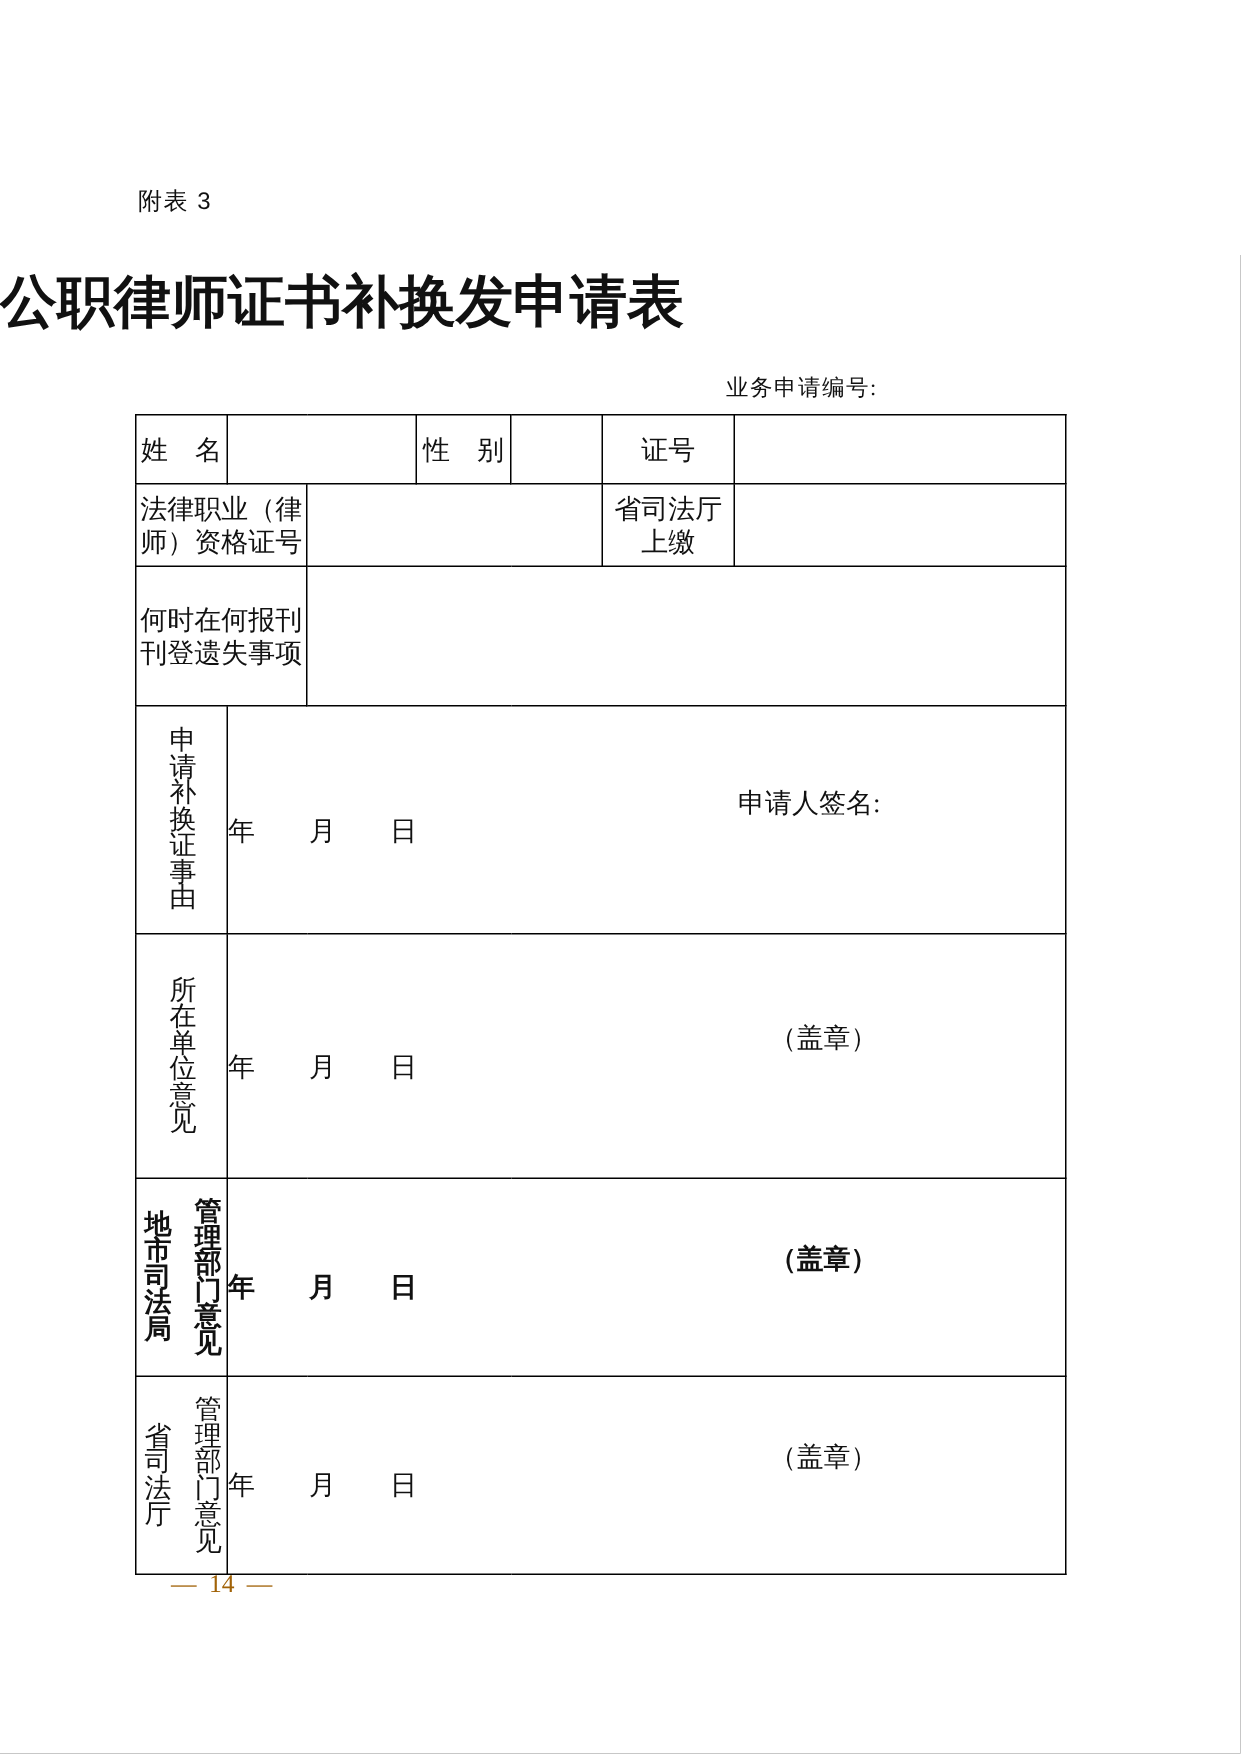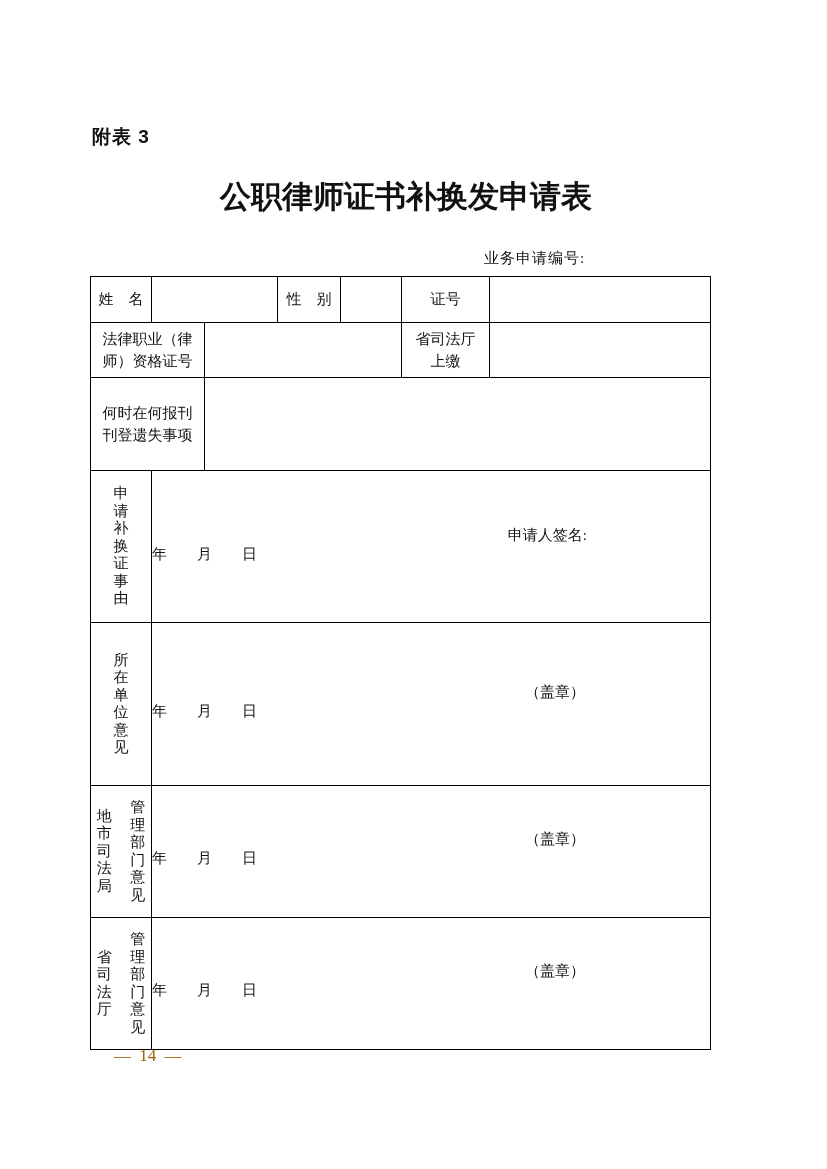--- a/index.html
+++ b/index.html
@@ -8,46 +8,46 @@
     width:827px; height:1169px;
     margin:0 auto;
     background:#ffffff;
     color:#111;
     font-family:"Liberation Serif","DejaVu Serif",serif;
     overflow:hidden;
   }
   .appendix {
     position:absolute; left:92px; top:124px;
     font-family:"Liberation Sans","DejaVu Sans",sans-serif;
-    font-weight:700; font-size:19px; letter-spacing:1px;text-align:center;
+    font-weight:400; font-size:16px; letter-spacing:1px;text-align:center;
   }
   .doc-title {
     position:absolute; left:0; top:176px; width:812px;
-    text-align:center;
-    font-weight:700; font-size:31px; letter-spacing:0px;
+    text-align:left;
+    font-weight:700; font-size:38px; letter-spacing:0px;
     font-family:"Liberation Serif","DejaVu Serif",serif;
   }
   .appno {
     position:absolute; left:484px; top:249px;
     font-size:15px; letter-spacing:1px;font-family:Liberation Serif, serif;
   }
   table.form {
     position:absolute; left:90px; top:276px;
     border-collapse:collapse; table-layout:fixed;
     width:620px;
-    font-size:15px;
+    font-size:18px;
   }
   table.form, table.form td { border:1.5px solid #000; }
   table.form td { padding:0; vertical-align:middle; }
   .r1 { height:46px; }
   .r2 { height:55px; }
   .r3 { height:93px;padding-left:30px; }
   .r4 { height:152px; }
   .r5 { height:163px; }
-  .r6 { height:128px; }
+  .r6 { height:128px;font-weight:bold; }
   .r7 { height:119px; }
   td.lbl { text-align:center; }
   td.lbl2 { text-align:center; white-space:pre-line; line-height:22px; }
   .vtext {
     width:16px; margin:13px auto;
     word-break:break-all; line-break:anywhere;
     line-height:17.5px; text-align:center;
   }
   .vwrap { display:flex; justify-content:center; align-items:center; gap:7px; }
   td.sigcell { vertical-align:bottom; }

